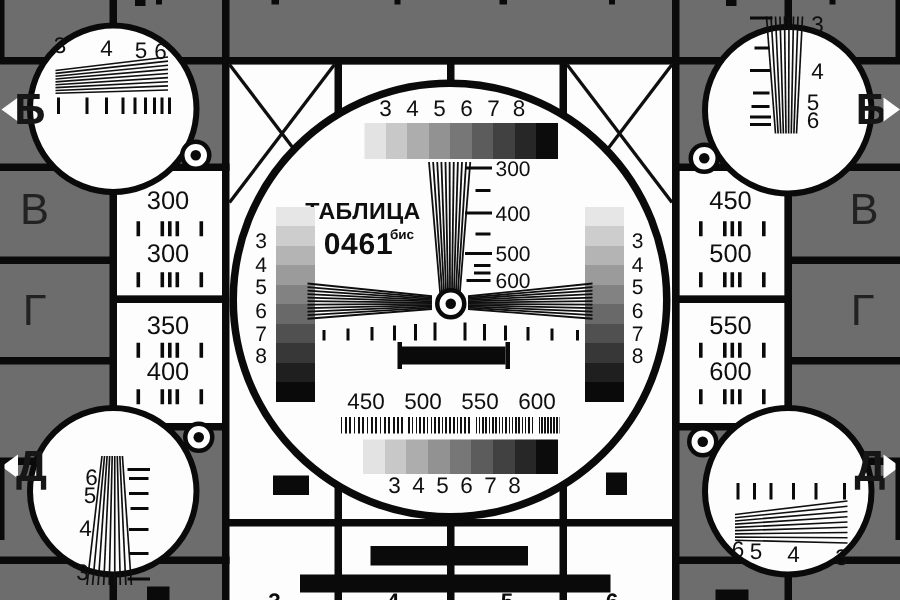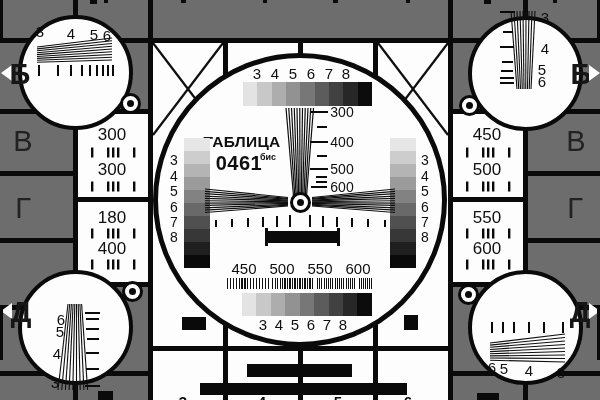--- a/index.html
+++ b/index.html
@@ -319,21 +319,21 @@
     <rect x="43" y="0.5" width="2.4" height="10" fill="#0a0a0a"></rect>
   </svg>
   <div class="t" style="left:112px;top:169px;font-size:17px;">300</div>
   <svg style="left:89.5px;top:180.5px;" width="46" height="11" viewBox="0 0 46 11">
     <rect x="1" y="0.5" width="2.4" height="10" fill="#0a0a0a"></rect>
       <rect x="17" y="0.5" width="2.4" height="10" fill="#0a0a0a"></rect>
     <rect x="22" y="0.5" width="2.4" height="10" fill="#0a0a0a"></rect>
       <rect x="27" y="0.5" width="2.4" height="10" fill="#0a0a0a"></rect>
     <rect x="43" y="0.5" width="2.4" height="10" fill="#0a0a0a"></rect>
   </svg>
-  <div class="t" style="left:112px;top:217px;font-size:17px;">180</div>
+  <div class="t" style="left:112px;top:217px;font-size:17px;">350</div>
   <svg style="left:89.5px;top:227.5px;" width="46" height="11" viewBox="0 0 46 11">
     <rect x="1" y="0.5" width="2.4" height="10" fill="#0a0a0a"></rect>
       <rect x="17" y="0.5" width="2.4" height="10" fill="#0a0a0a"></rect>
     <rect x="22" y="0.5" width="2.4" height="10" fill="#0a0a0a"></rect>
       <rect x="27" y="0.5" width="2.4" height="10" fill="#0a0a0a"></rect>
     <rect x="43" y="0.5" width="2.4" height="10" fill="#0a0a0a"></rect>
   </svg>
   <div class="t" style="left:112px;top:248px;font-size:17px;">400</div>
   <svg style="left:89.5px;top:258.5px;" width="46" height="11" viewBox="0 0 46 11">
     <rect x="1" y="0.5" width="2.4" height="10" fill="#0a0a0a"></rect>

